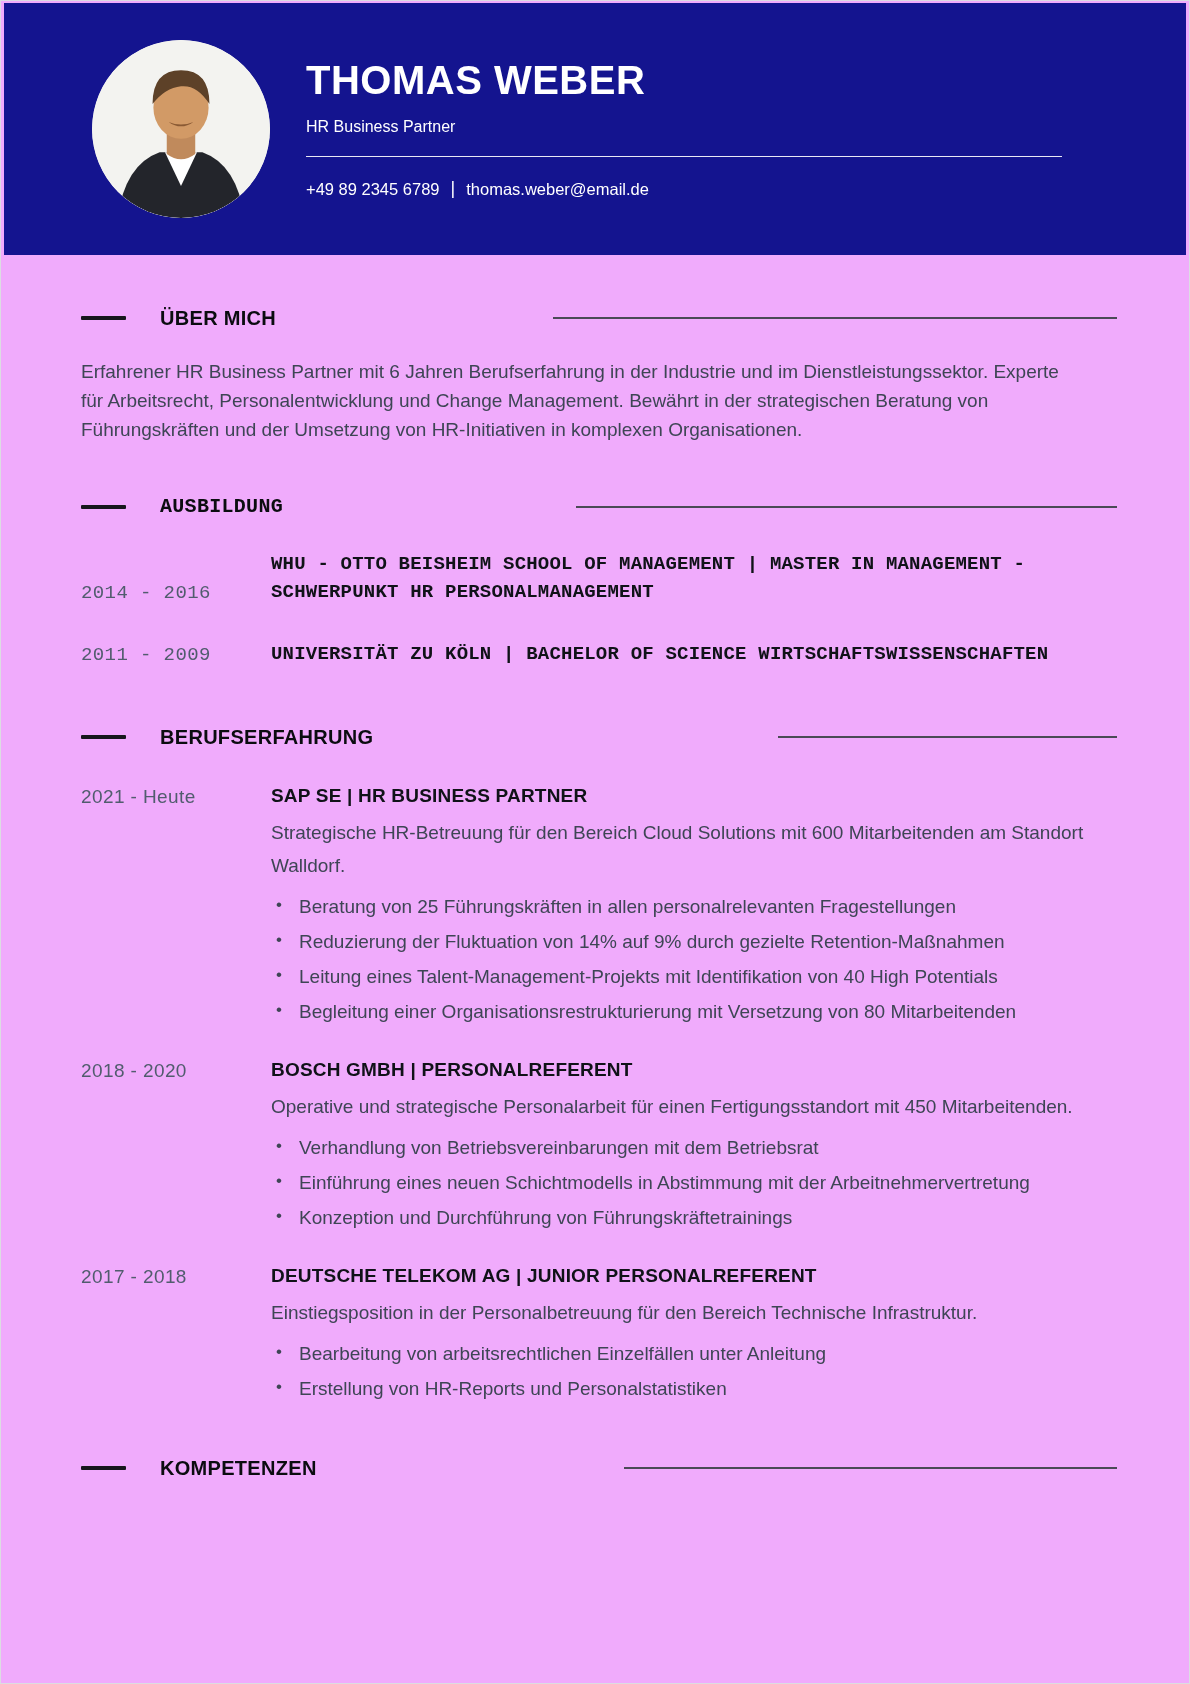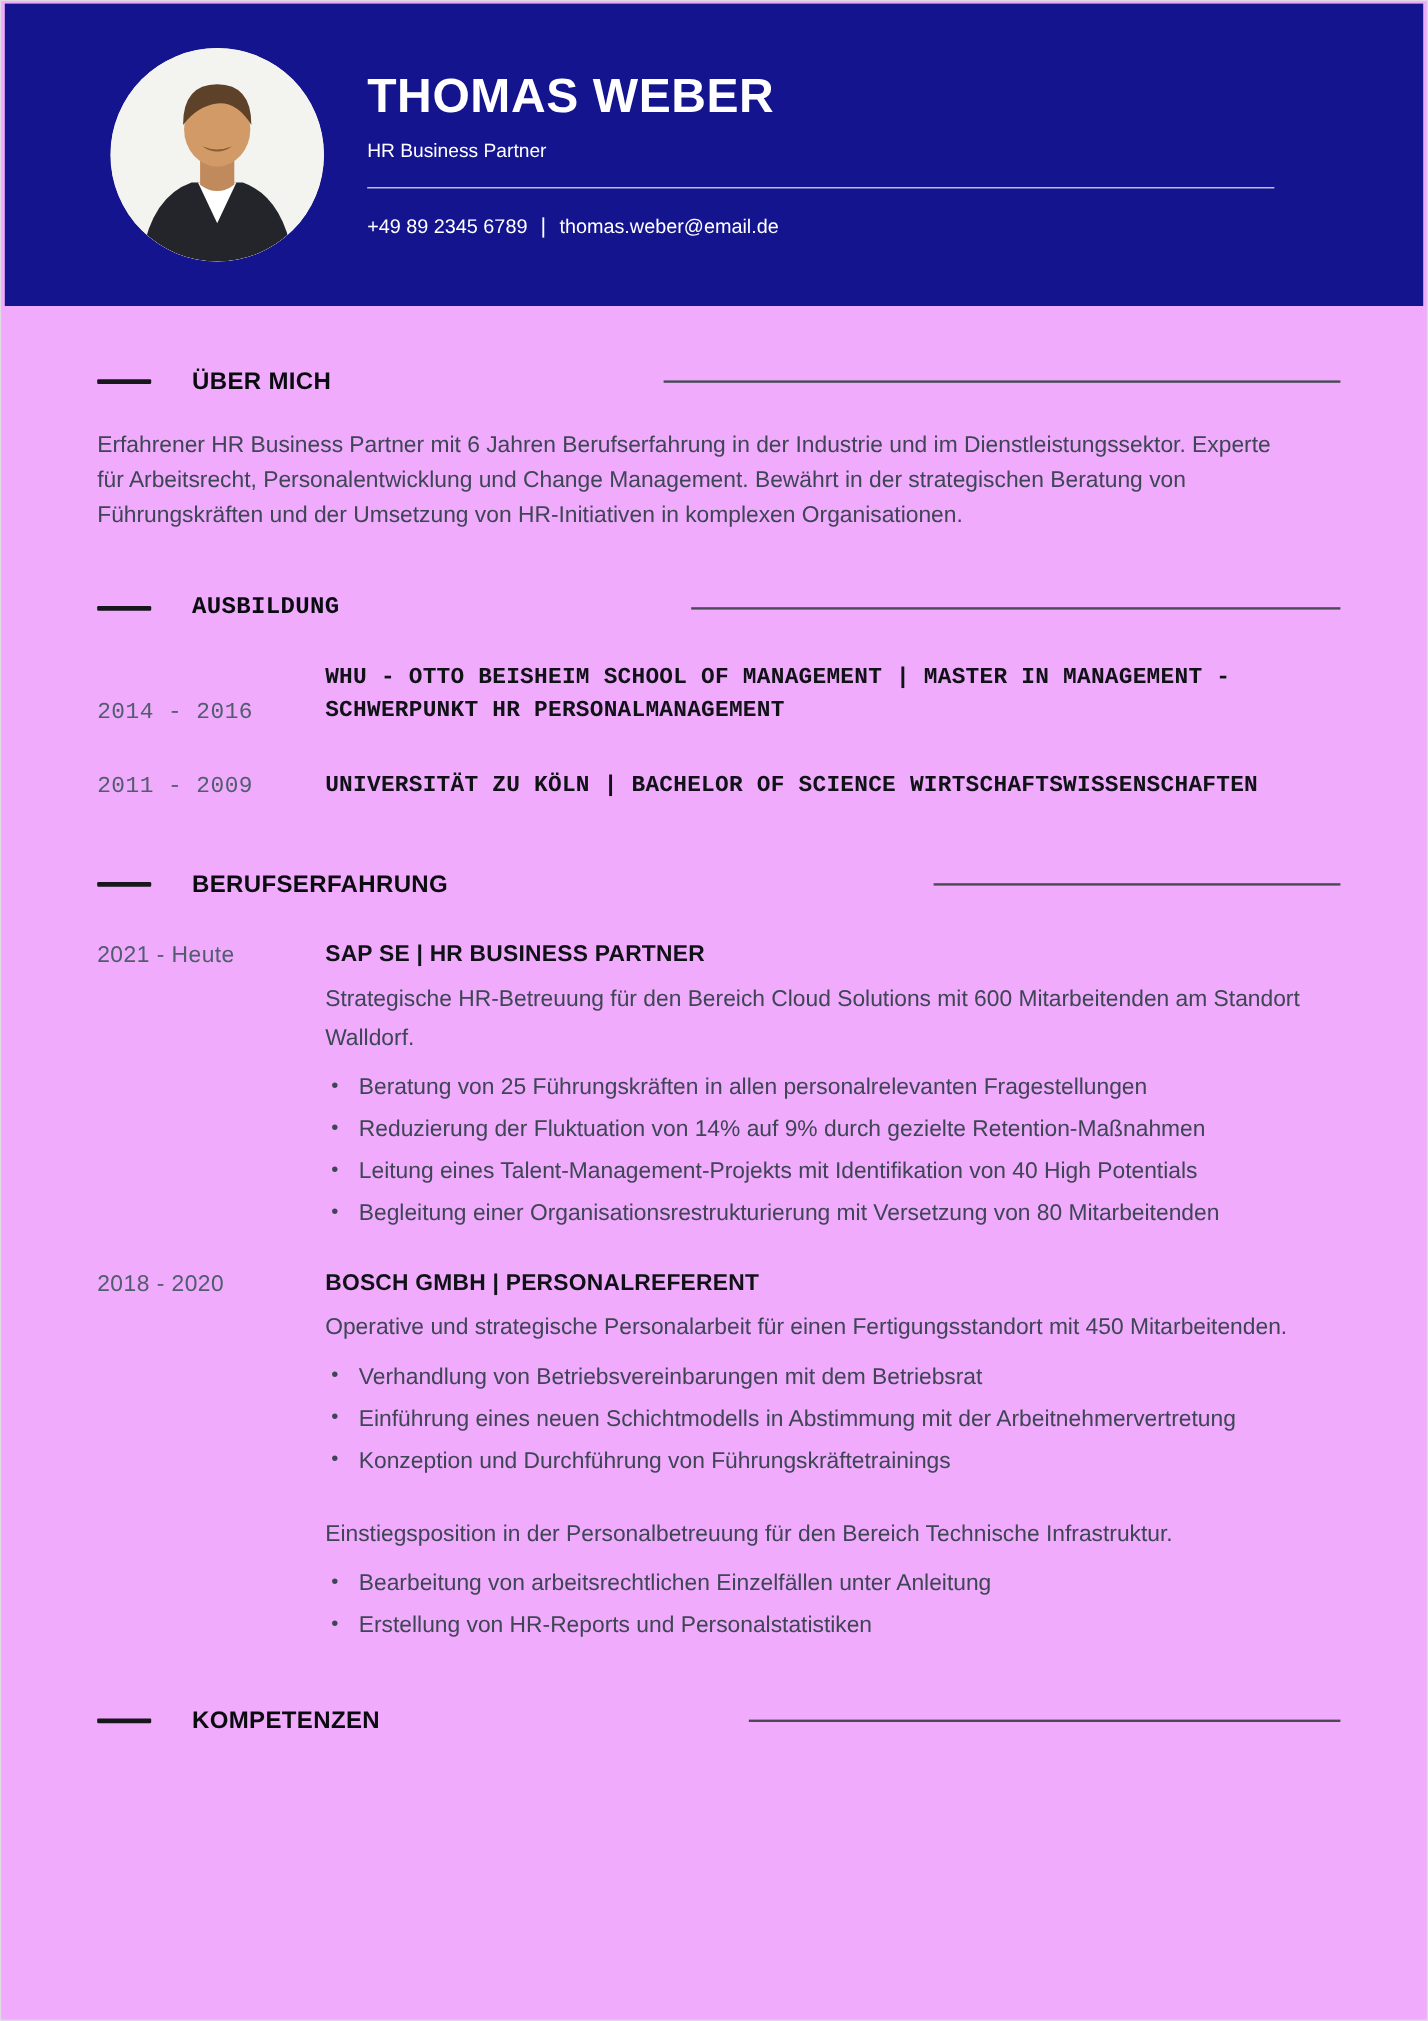--- a/index.html
+++ b/index.html
@@ -248,20 +248,24 @@
           <p class="exp-desc">Operative und strategische Personalarbeit für einen Fertigungsstandort mit 450 Mitarbeitenden.</p>
           <ul class="bullets">
             <li>Verhandlung von Betriebsvereinbarungen mit dem Betriebsrat</li>
             <li>Einführung eines neuen Schichtmodells in Abstimmung mit der Arbeitnehmervertretung</li>
             <li>Konzeption und Durchführung von Führungskräftetrainings</li>
           </ul>
         </div>
       </article>
 
       <article class="exp-item exp-item-3">
+        <div class="row">
+          <div class="period">2017 - 2018</div>
+          <div class="item-title">DEUTSCHE TELEKOM AG | JUNIOR PERSONALREFERENT</div>
+        </div>
         <div class="exp-body">
           <p class="exp-desc">Einstiegsposition in der Personalbetreuung für den Bereich Technische Infrastruktur.</p>
           <ul class="bullets">
             <li>Bearbeitung von arbeitsrechtlichen Einzelfällen unter Anleitung</li>
             <li>Erstellung von HR-Reports und Personalstatistiken</li>
           </ul>
         </div>
       </article>
     </section>
 

